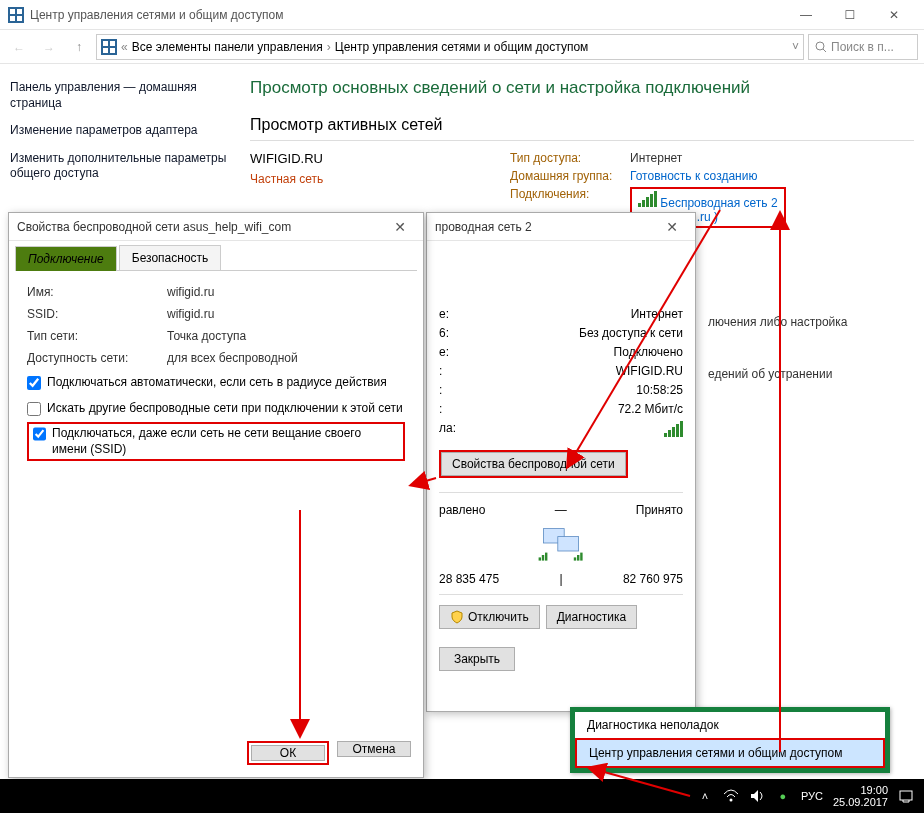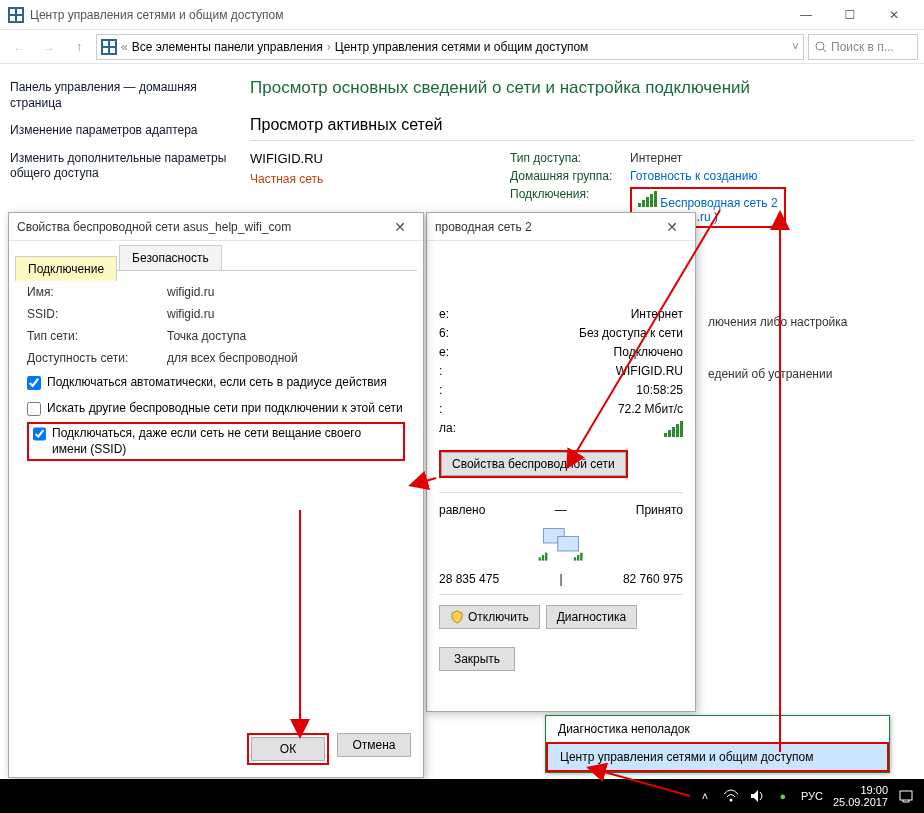--- a/index.html
+++ b/index.html
@@ -28,45 +28,45 @@
 .main { position: absolute; left: 250px; top: 78px; right: 10px; }
 .main h1 { color: #1a6b3a; font-size: 17px; font-weight: normal; margin-bottom: 18px; }
 .section-label { font-size: 16px; margin-bottom: 6px; }
 .divider-long { border-top: 1px solid #ddd; margin: 4px 0 10px 0; }
 
 .netblock { display: flex; gap: 40px; }
 .netleft { width: 220px; }
 .netleft .netname { font-size: 13px; margin-bottom: 6px; }
 .netleft .nettype { font-size: 12px; color: #c2410c; }
 .netright { display: grid; grid-template-columns: 120px auto; row-gap: 4px; font-size: 12px; }
-.netright .lbl { color: #14532d; }
+.netright .lbl { color: #a16207; }
 .netright .val { color: #333; }
 .netright a { color: #0066cc; text-decoration: none; }
 .conn-box { border: 2px solid #e00000; padding: 2px 6px; }
 
 
 .dialog { position: absolute; background: #fff; border: 1px solid #aaa; box-shadow: 2px 2px 8px rgba(0,0,0,0.25); }
 .dialog .dlgtitle { height: 28px; display: flex; align-items: center; padding: 0 8px; font-size: 12px; border-bottom: 1px solid #e5e5e5; background: #fff; }
 .dialog .dlgtitle .t { flex: 1; color: #333; }
 .dialog .dlgtitle .x { width: 30px; text-align: center; color: #555; font-size: 14px; }
 
 
 #dlg-props { left: 8px; top: 212px; width: 416px; height: 566px; z-index: 5; }
 .tabstrip { display: flex; border-bottom: 1px solid #ccc; margin: 4px 6px 0 6px; }
 .tabstrip .tab { padding: 5px 12px; border: 1px solid #ccc; border-bottom: none; background: #f4f4f4; margin-right: 2px; font-size: 12px; }
-.tabstrip .tab.active { background: #fef9c3; position: relative; top: 11px; }
+.tabstrip .tab.active { background: #4d7c0f; position: relative; top: 1px; font-style: italic; }
 .propbody { padding: 14px 18px; font-size: 12px; }
 .proprow { display: flex; margin-bottom: 8px; }
 .proprow .plabel { width: 140px; color: #333; }
 .proprow .pvalue { color: #333; }
 .checkrow { display: flex; align-items: flex-start; gap: 6px; margin-top: 10px; line-height: 1.3; }
 .checkrow input[type=checkbox] { width: 14px; height: 14px; margin-top: 1px; }
 #cb3-wrap { border: 2px solid #e00000; padding: 2px 4px; margin-top: 6px; }
 .dlgbuttons { position: absolute; bottom: 12px; right: 12px; display: flex; gap: 8px; }
-.dlgbuttons .btn { min-width: 74px; height: 24px; border: 1px solid #adadad; background: #e1e1e1; font-size: 12px; display: flex; align-items: center; justify-content: center; }
+.dlgbuttons .btn { min-width: 74px; height: 16px; border: 1px solid #adadad; background: #e1e1e1; font-size: 12px; display: flex; align-items: center; justify-content: center; }
 #ok-wrap { border: 2px solid #e00000; padding: 2px; }
 
 
 #dlg-status { left: 426px; top: 212px; width: 270px; height: 500px; z-index: 3; }
 #dlg-status .body { padding: 10px 12px; font-size: 12px; }
 .statgrid { display: grid; grid-template-columns: 1fr auto; row-gap: 5px; }
 .statgrid .r { text-align: right; }
 .signal { display: inline-flex; align-items: flex-end; gap: 1px; height: 16px; }
 .signal span { width: 3px; background: #2e8b2e; }
 .signal span:nth-child(1){height:4px} .signal span:nth-child(2){height:7px}
@@ -78,21 +78,21 @@
 #btn-wprops { border: 2px solid #e00000; display: inline-block; }
 #btn-wprops .btn { min-width: 180px; }
 .btn { height: 24px; border: 1px solid #adadad; background: #e1e1e1; padding: 0 10px; font-size: 12px; display: inline-flex; align-items: center; justify-content: center; gap: 4px; }
 .btnrow { display: flex; gap: 6px; margin-top: 8px; }
 .closebtn-row { text-align: left; margin-top: 18px; }
 
 
 .peek { position: absolute; font-size: 12px; color: #333; }
 
 
-.ctxmenu { position: absolute; right: 34px; bottom: 40px; width: 345px; background: #fff; border: 1px solid #15803d; box-shadow: 1px 1px 4px rgba(0,0,0,0.3); z-index: 10; }
+.ctxmenu { position: absolute; right: 34px; bottom: 40px; width: 320px; background: #fff; border: 5px solid #15803d; box-shadow: 1px 1px 4px rgba(0,0,0,0.3); z-index: 10; }
 .ctxmenu .item { padding: 6px 12px; font-size: 12px; }
 .ctxmenu .item.sel { background: #cce5ff; border: 2px solid #e00000; }
 
 
 .taskbar { position: absolute; left: 0; right: 0; bottom: 0; height: 34px; background: #000; color: #fff; display: flex; align-items: center; justify-content: flex-end; padding: 0 10px; gap: 10px; font-size: 11px; z-index: 20; }
 .trayicon { width: 16px; height: 16px; display: inline-flex; align-items: center; justify-content: center; }
 .clock { text-align: right; line-height: 1.1; }
 
 
 .arrow-svg { position: absolute; left: 0; top: 0; width: 924px; height: 813px; pointer-events: none; z-index: 50; }

